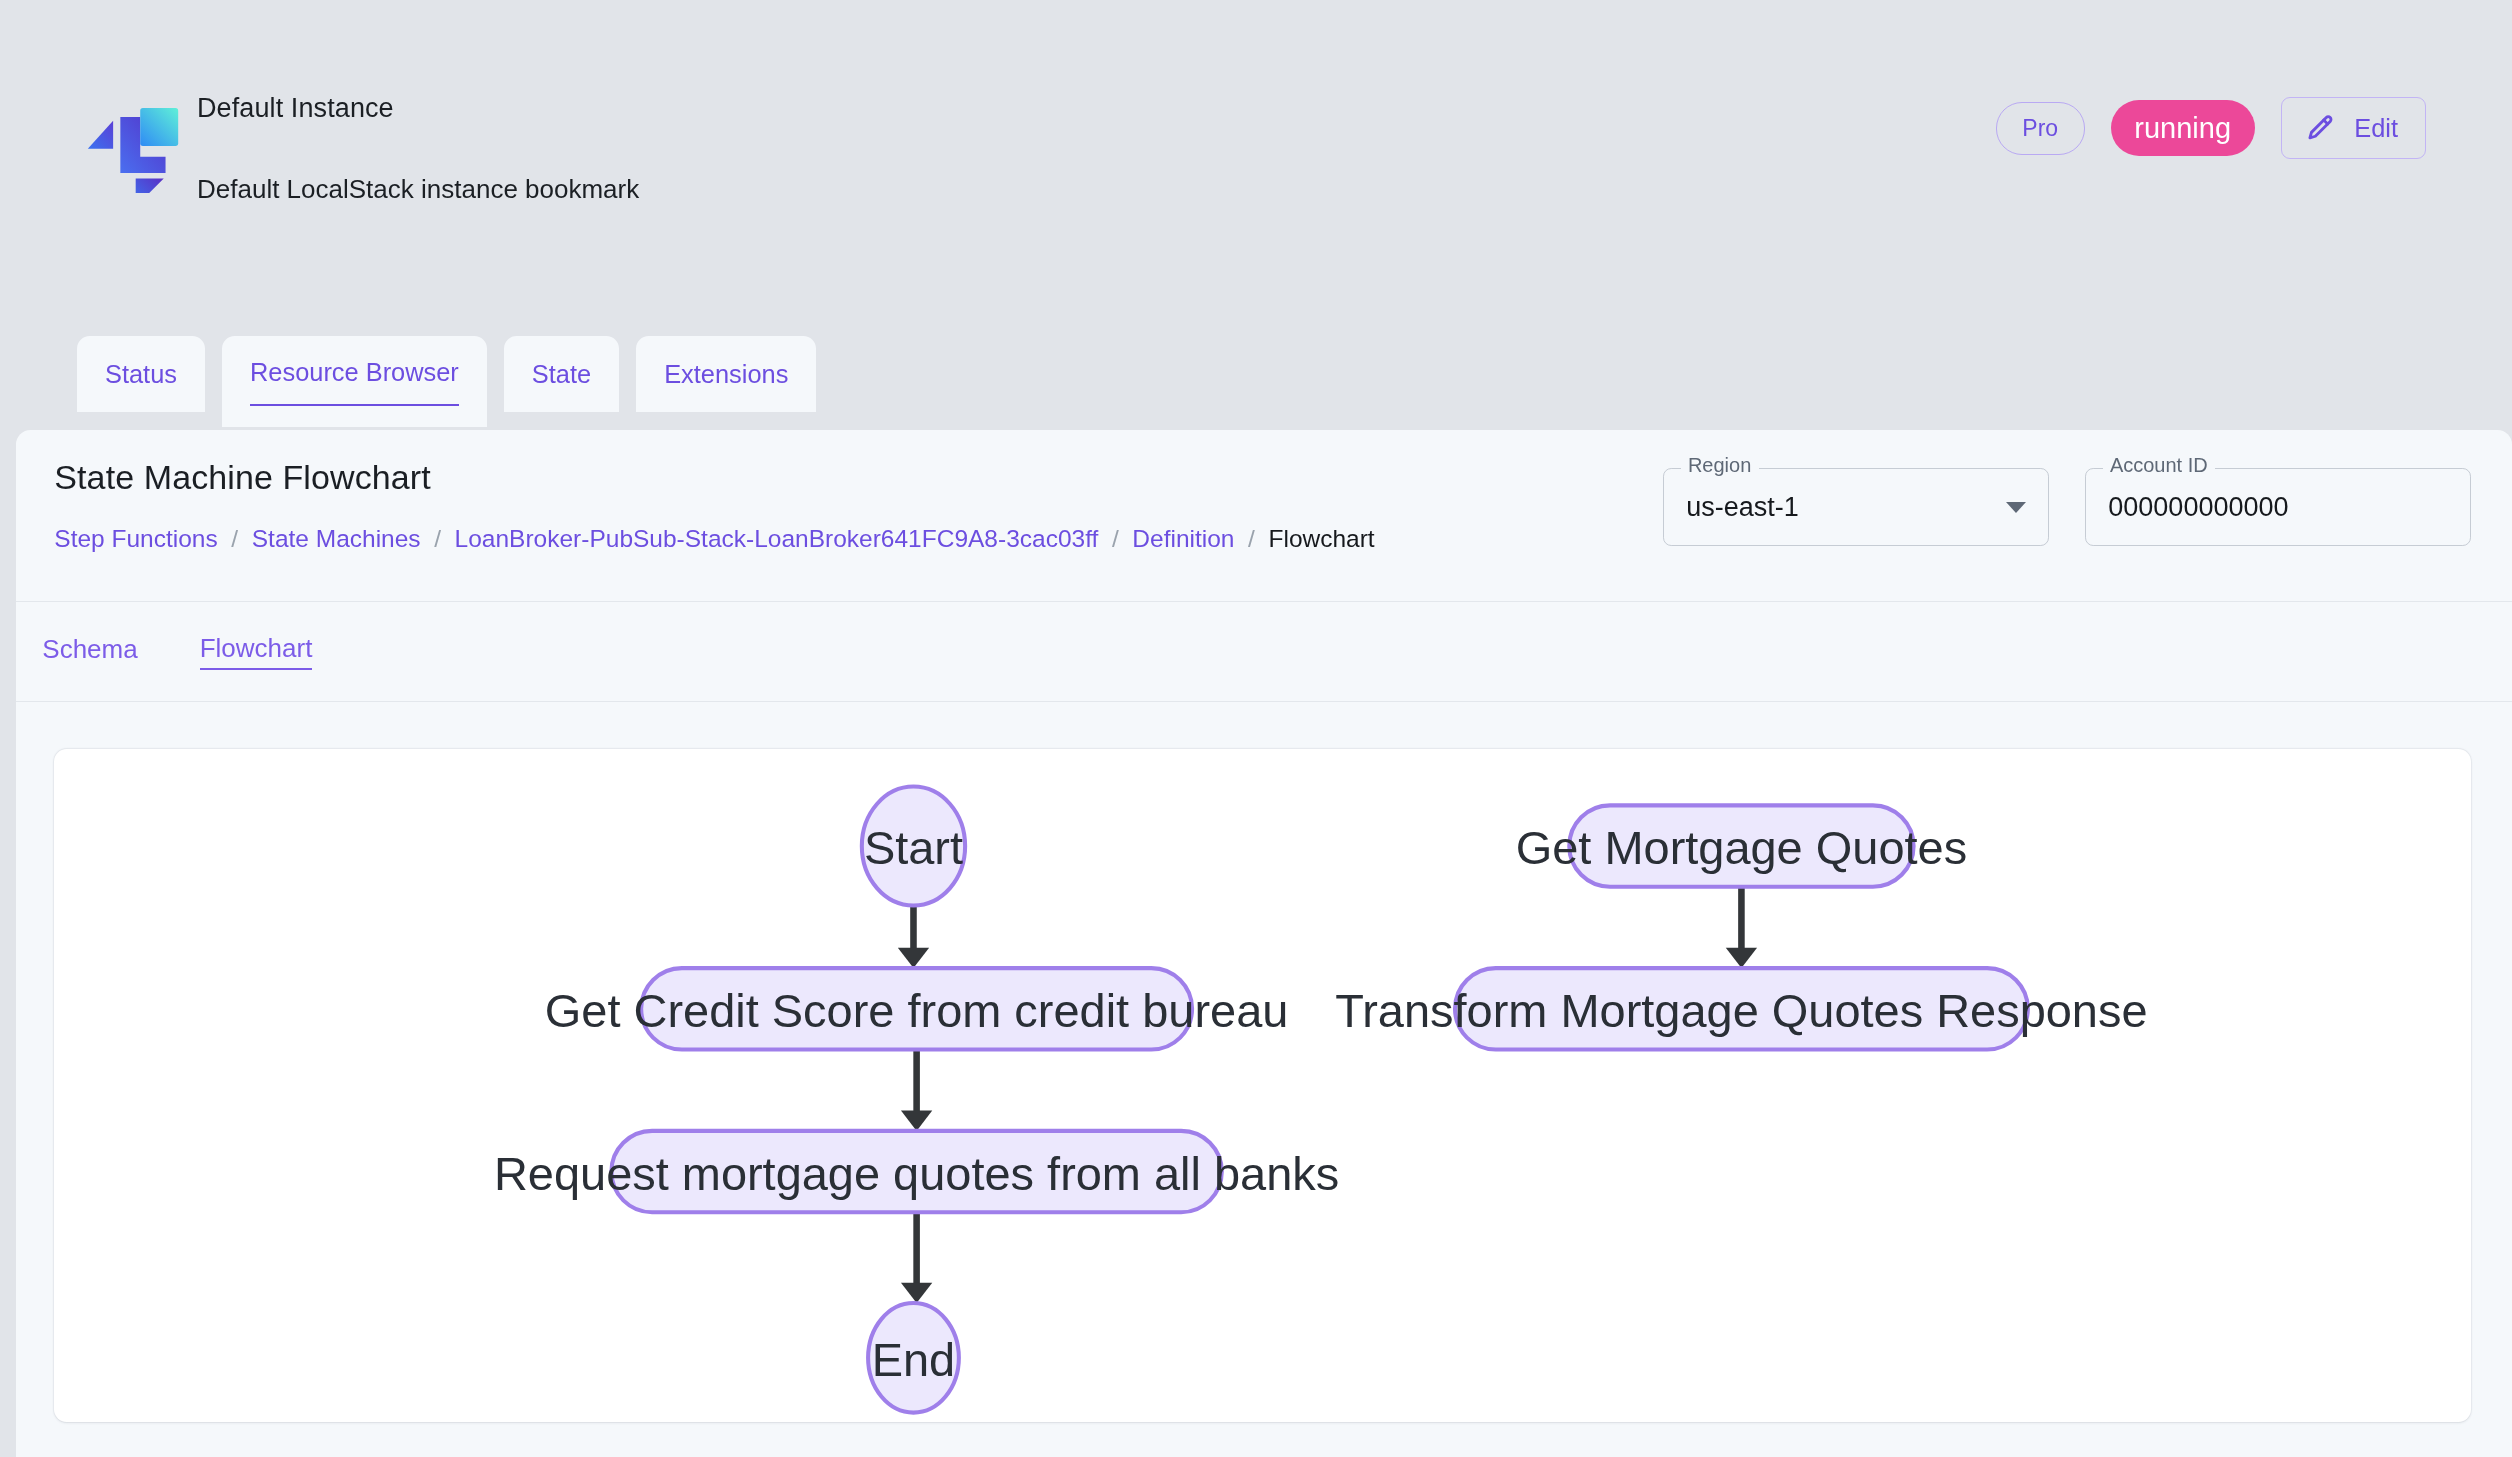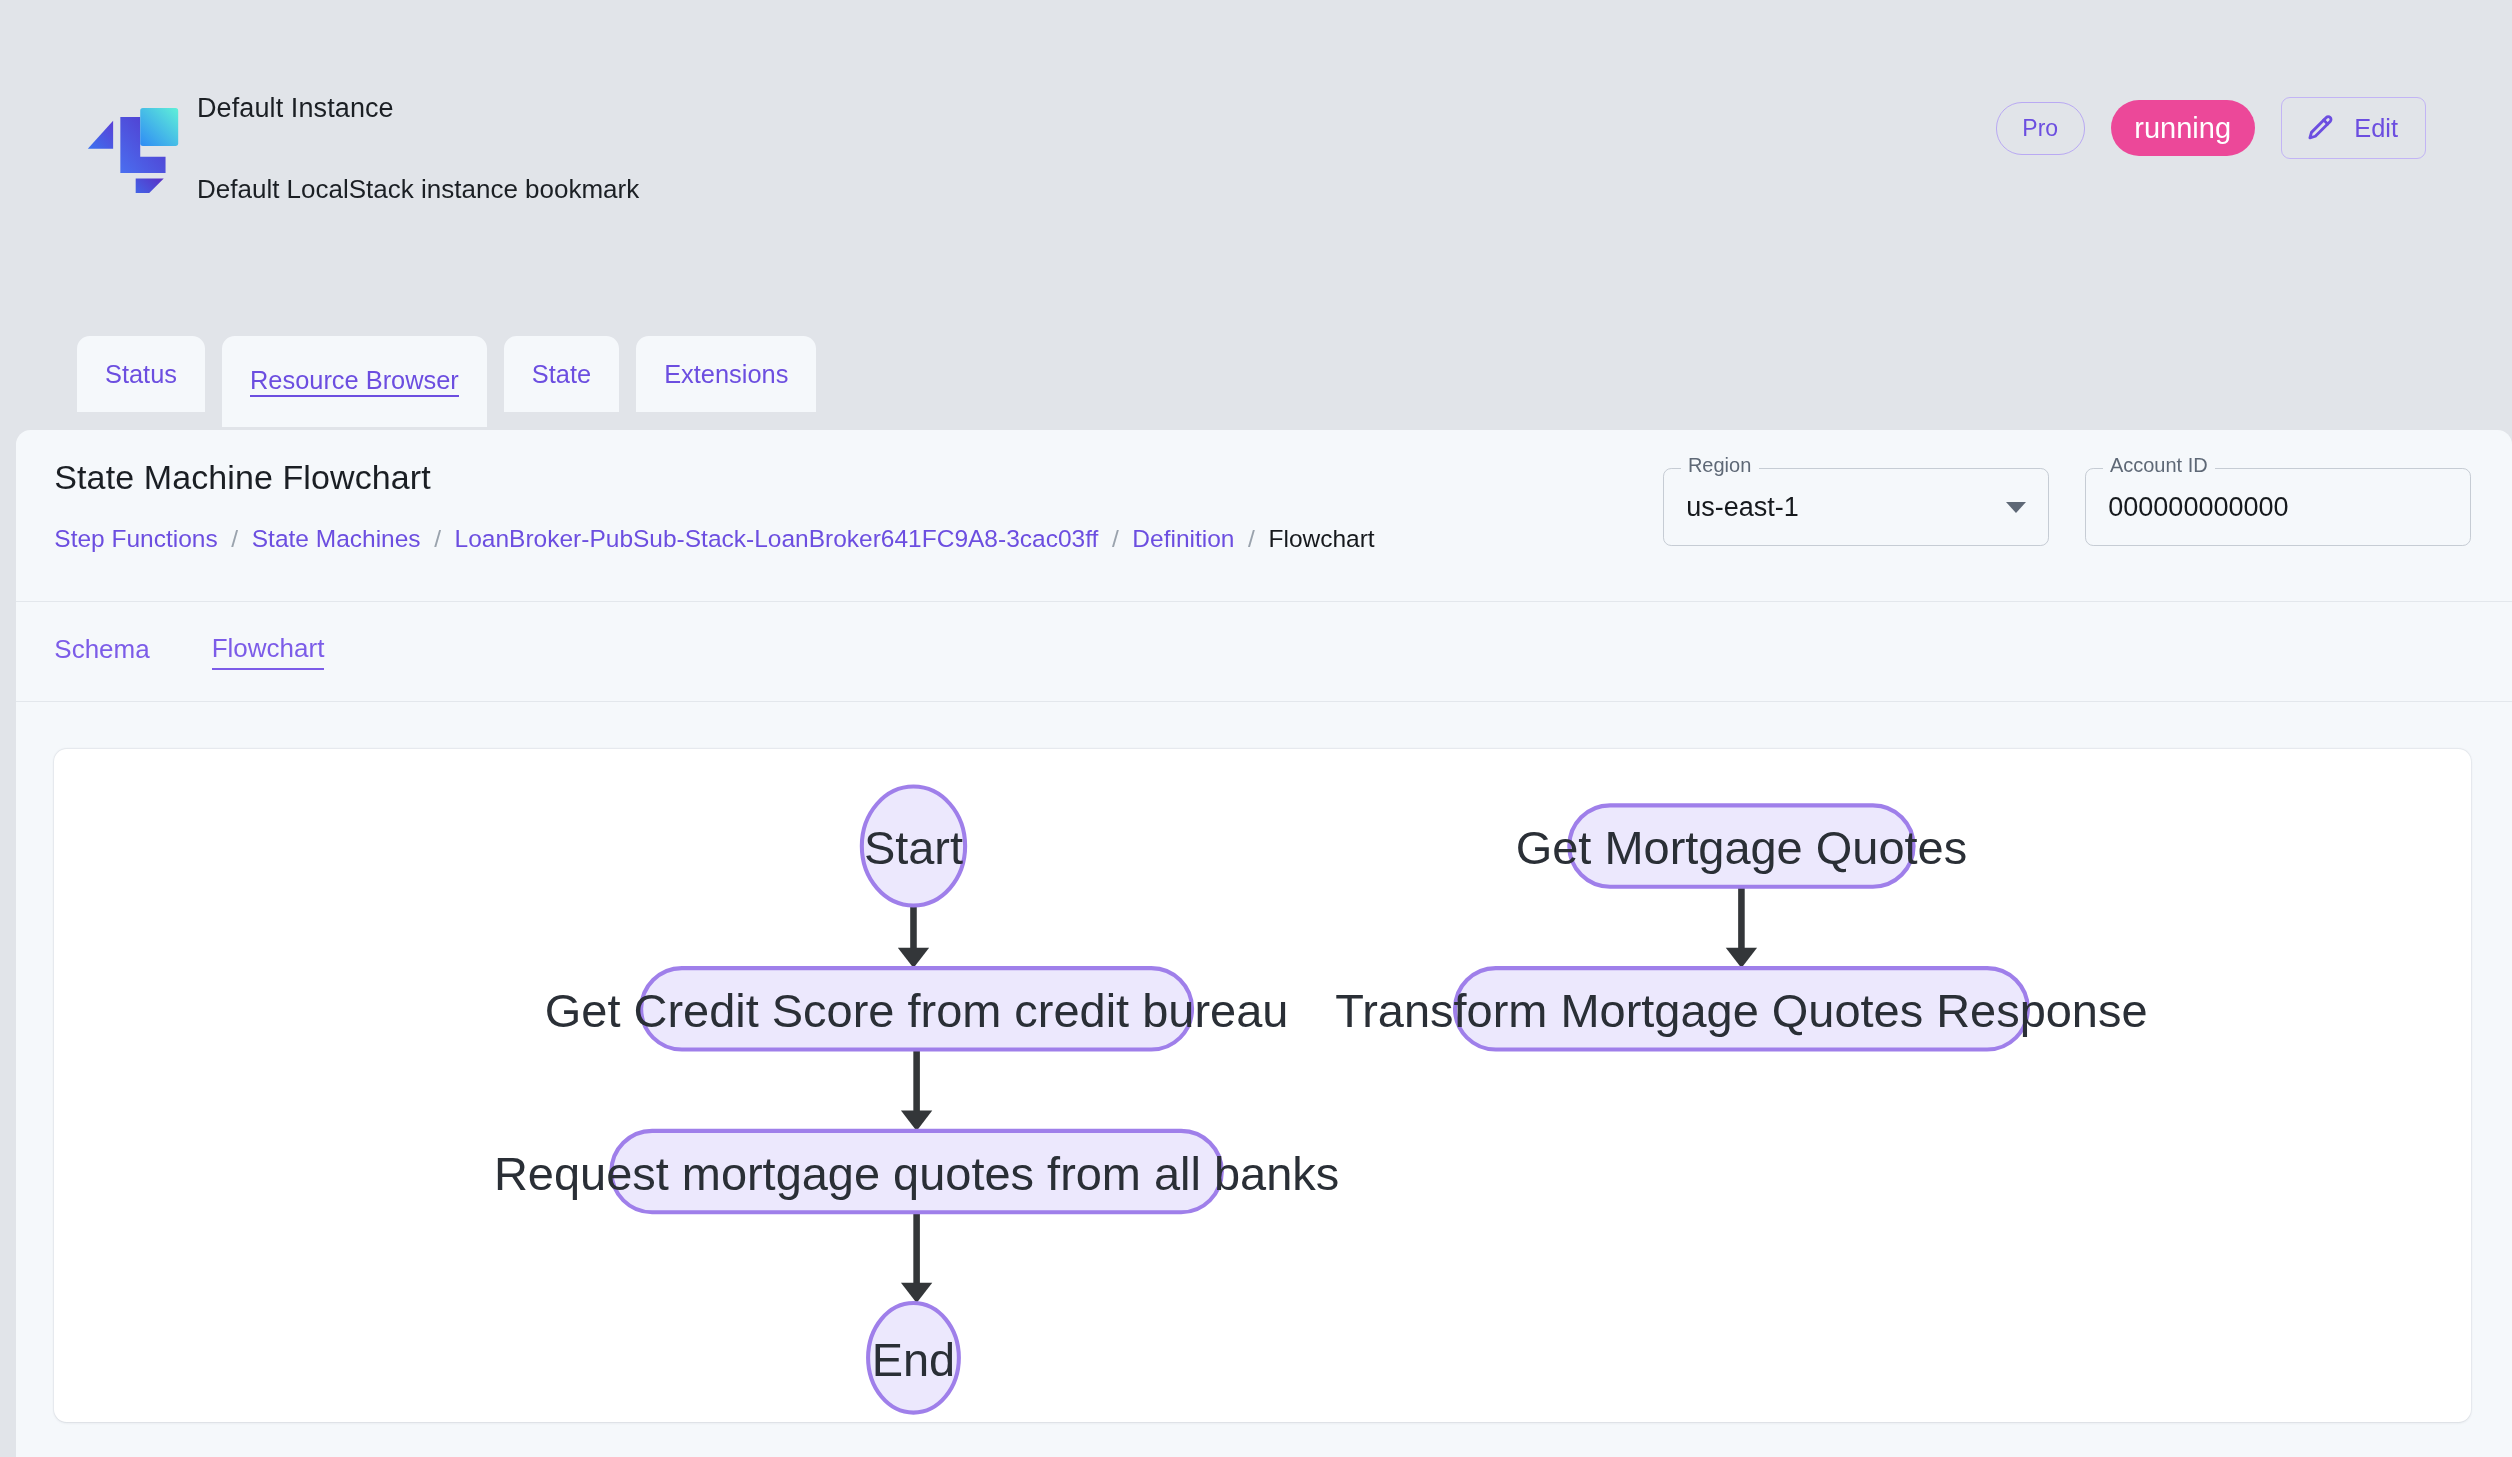--- a/index.html
+++ b/index.html
@@ -130,21 +130,21 @@
     font-size: 25.4px;
     cursor: pointer;
     white-space: nowrap;
   }
   .tab.active {
     height: 91px;
     background: #f5f8fb;
   }
   .tab.active .tab-label {
     border-bottom: 2.3px solid #6c4ee0;
-    padding-bottom: 0;
+    padding-bottom: 17px;
   }
 
   
   .main-panel {
     position: absolute;
     left: 16.3px; top: 430px;
     width: 2496px;
     height: 1027px;
     background: #f5f8fb;
     border-radius: 14.5px 14.5px 0 0;
@@ -224,21 +224,21 @@
     border-right: 10px solid transparent;
     border-top: 11px solid #5e6876;
   }
 
   
   .subtabs {
     position: relative;
     height: 100px;
     display: flex;
     align-items: center;
-    padding-left: 38px;
+    padding-left: 26px;
     gap: 62px;
     border-bottom: 1.4px solid #e3e7ec;
   }
   .subtab {
     font-size: 26px;
     color: #7c5ce8;
     cursor: pointer;
     padding-bottom: 3.6px;
   }
   .subtab.active {

